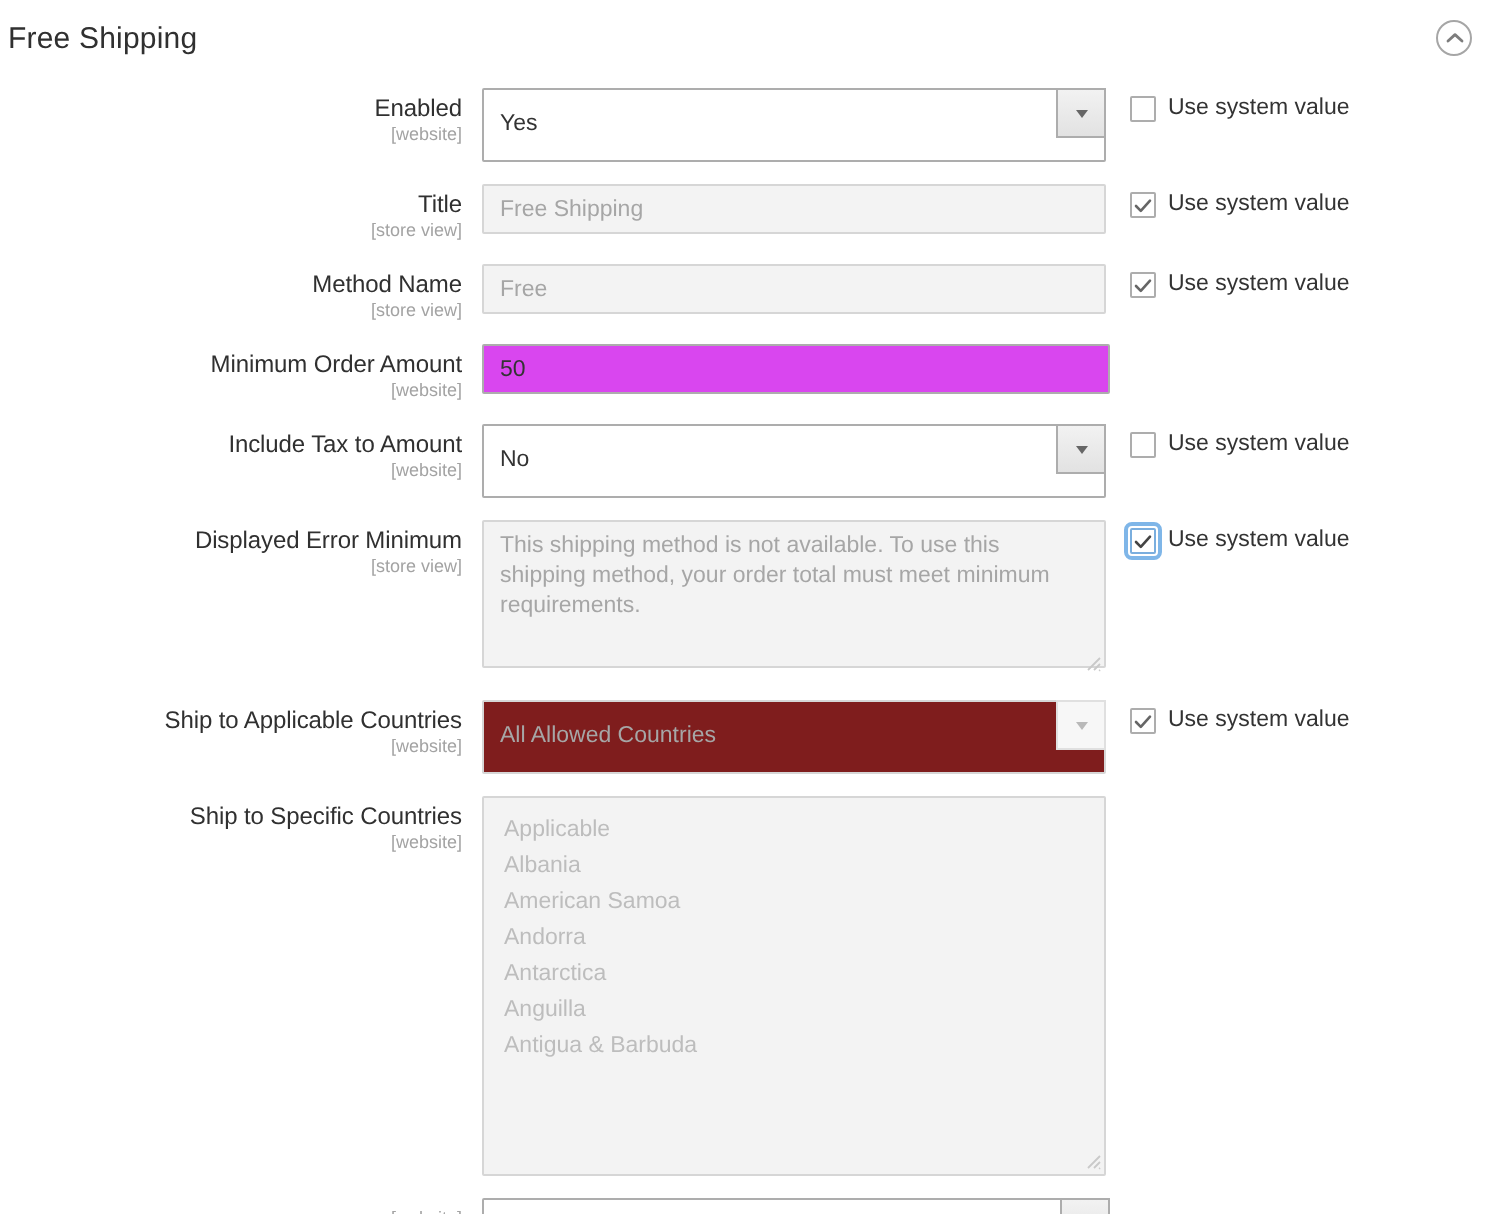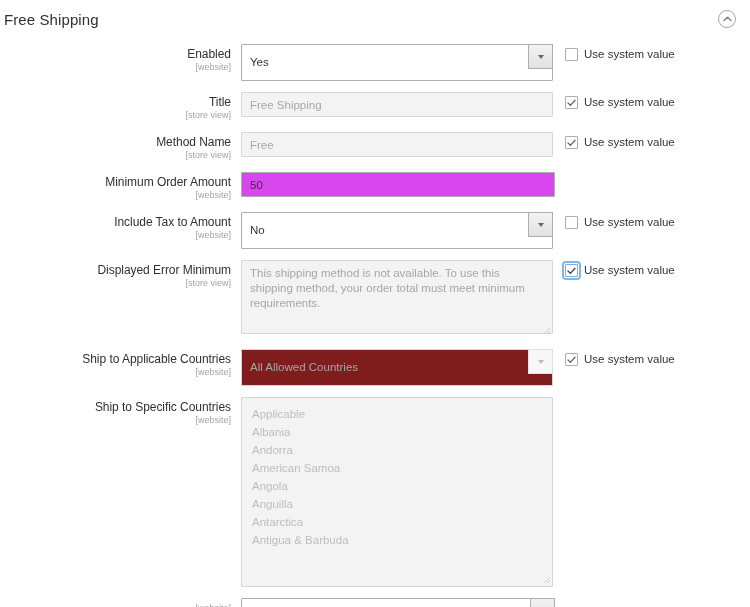--- a/index.html
+++ b/index.html
@@ -372,25 +372,24 @@
     <div class="field-row">
       <div class="label-col">
         <span class="f-label">Ship to Specific Countries</span>
         <span class="f-scope">[website]</span>
       </div>
       <div class="control-col">
         <div class="resize-wrap">
           <div class="multiselect" id="country-list">
               <div class="ms-option">Applicable</div>
               <div class="ms-option">Albania</div>
+              <div class="ms-option">American Samoa</div>
               <div class="ms-option">Andorra</div>
-              <div class="ms-option">American Samoa</div>
-              <div class="ms-option">Angola</div>
+              <div class="ms-option">Antarctica</div>
               <div class="ms-option">Anguilla</div>
-              <div class="ms-option">Antarctica</div>
               <div class="ms-option">Antigua &amp; Barbuda</div>
             </div>
           <svg class="resize-handle" viewBox="0 0 9 9">
             <path d="M8 2 L2 8 M8 5 L5 8 M8 8 L7.6 8.4" stroke="#c9c9c9" stroke-width="0.9" fill="none"></path>
           </svg>
         </div>
       </div>
     </div>
 
     <div class="field-row">

